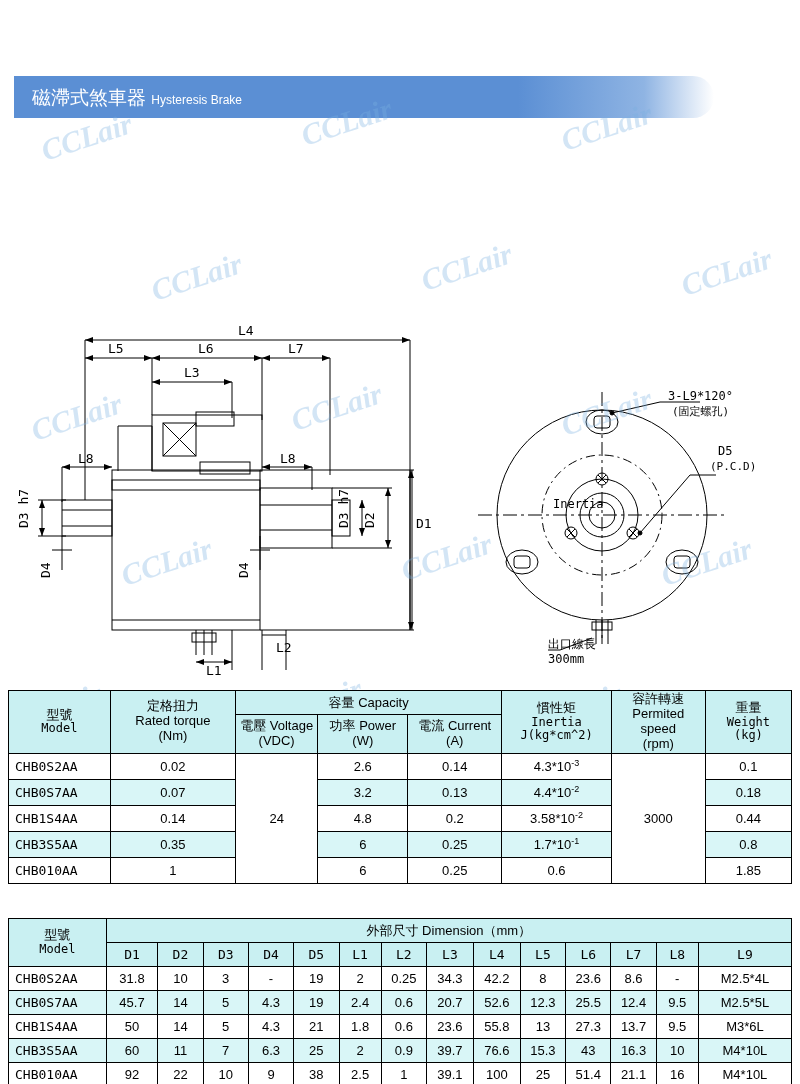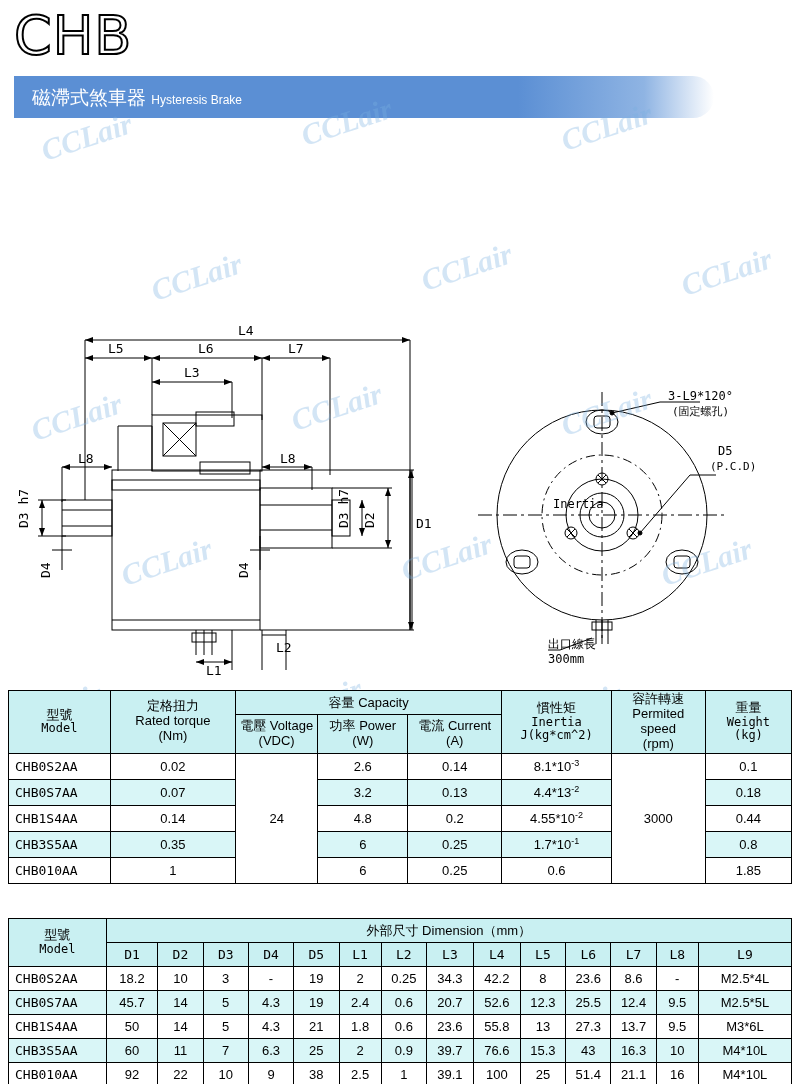--- a/index.html
+++ b/index.html
@@ -101,21 +101,20 @@
   .tbl1 td.r1 { height: 26px; }
   .tbl2 td { height: 24px; font-size: 13px; }
   sup { font-size: 9px; vertical-align: super; }
   .two-line { line-height: 1.15; }
 </style>
 </head>
 <body>
 
 <div class="page">
 
-  <div class="title-logo"><span>CHB</span></div>
 
   <div class="subtitle-bar">
     <div class="subtitle-text">
       <span>磁滯式煞車器</span>
       <span class="en">Hysteresis Brake</span>
     </div>
   </div>
 
   <div class="drawing">
     <svg width="800" height="545" viewBox="0 0 800 545">
@@ -381,38 +380,38 @@
           </div>
         </td>
       </tr>
 
       <tr>
         <td class="r1 modelcell mono">CHB0S2AA</td>
         <td class="r1">0.02</td>
         <td class="r1" rowspan="5">24</td>
         <td class="r1">2.6</td>
         <td class="r1">0.14</td>
-        <td class="r1"><span>8.1*10</span><sup>-3</sup></td>
+        <td class="r1"><span>4.3*10</span><sup>-3</sup></td>
         <td class="r1" rowspan="5">3000</td>
         <td class="r1">0.1</td>
       </tr>
       <tr class="rowalt">
         <td class="r1 modelcell mono rowalt">CHB0S7AA</td>
         <td class="r1 rowalt">0.07</td>
         <td class="r1 rowalt">3.2</td>
         <td class="r1 rowalt">0.13</td>
-        <td class="r1 rowalt"><span>4.4*13</span><sup>-2</sup></td>
+        <td class="r1 rowalt"><span>4.4*10</span><sup>-2</sup></td>
         <td class="r1 rowalt">0.18</td>
       </tr>
       <tr>
         <td class="r1 modelcell mono">CHB1S4AA</td>
         <td class="r1">0.14</td>
         <td class="r1">4.8</td>
         <td class="r1">0.2</td>
-        <td class="r1"><span>4.55*10</span><sup>-2</sup></td>
+        <td class="r1"><span>3.58*10</span><sup>-2</sup></td>
         <td class="r1">0.44</td>
       </tr>
       <tr class="rowalt">
         <td class="r1 modelcell mono rowalt">CHB3S5AA</td>
         <td class="r1 rowalt">0.35</td>
         <td class="r1 rowalt">6</td>
         <td class="r1 rowalt">0.25</td>
         <td class="r1 rowalt"><span>1.7*10</span><sup>-1</sup></td>
         <td class="r1 rowalt">0.8</td>
       </tr>
@@ -467,21 +466,21 @@
         <td class="hdr mono">L4</td>
         <td class="hdr mono">L5</td>
         <td class="hdr mono">L6</td>
         <td class="hdr mono">L7</td>
         <td class="hdr mono">L8</td>
         <td class="hdr mono">L9</td>
       </tr>
 
       <tr>
         <td class="modelcell mono">CHB0S2AA</td>
-        <td>18.2</td>
+        <td>31.8</td>
         <td>10</td>
         <td>3</td>
         <td>-</td>
         <td>19</td>
         <td>2</td>
         <td>0.25</td>
         <td>34.3</td>
         <td>42.2</td>
         <td>8</td>
         <td>23.6</td>

